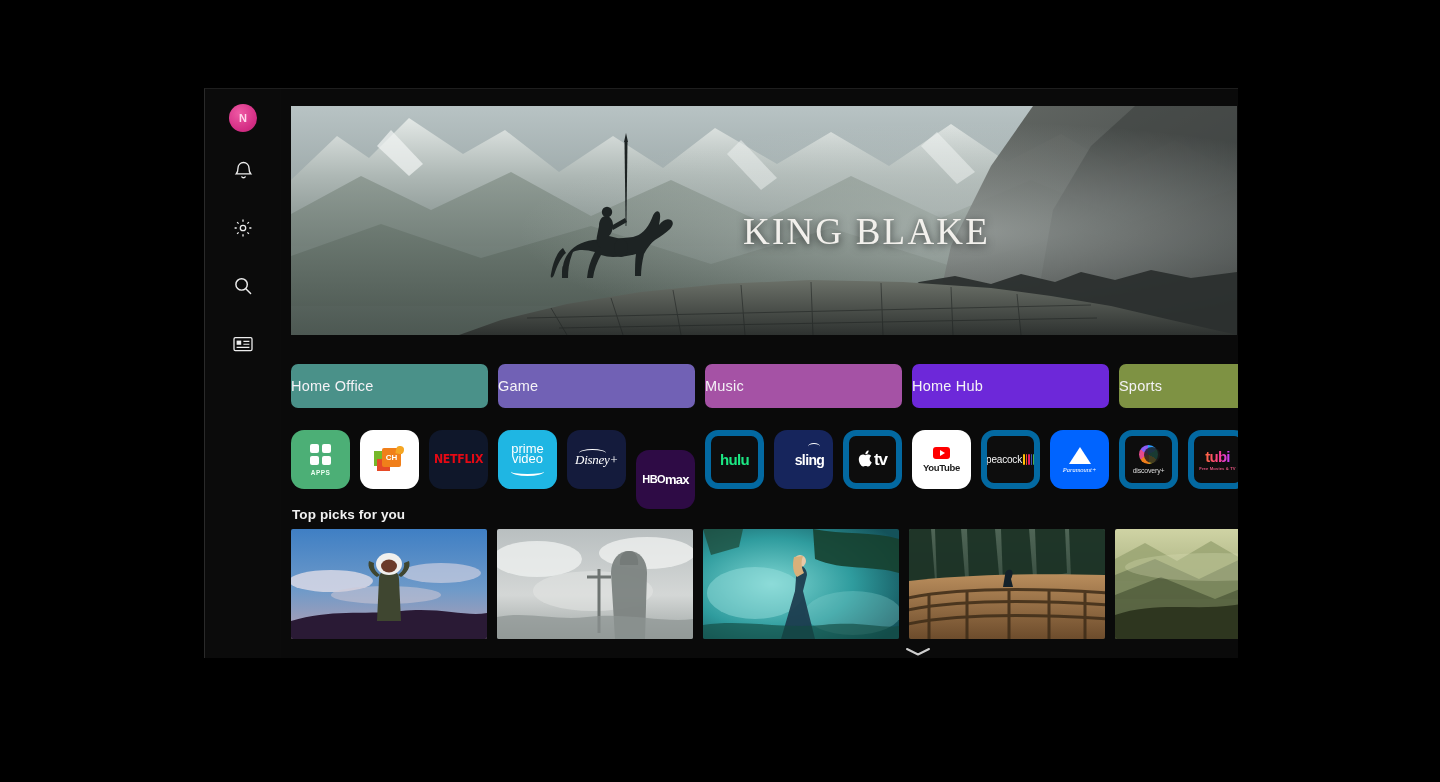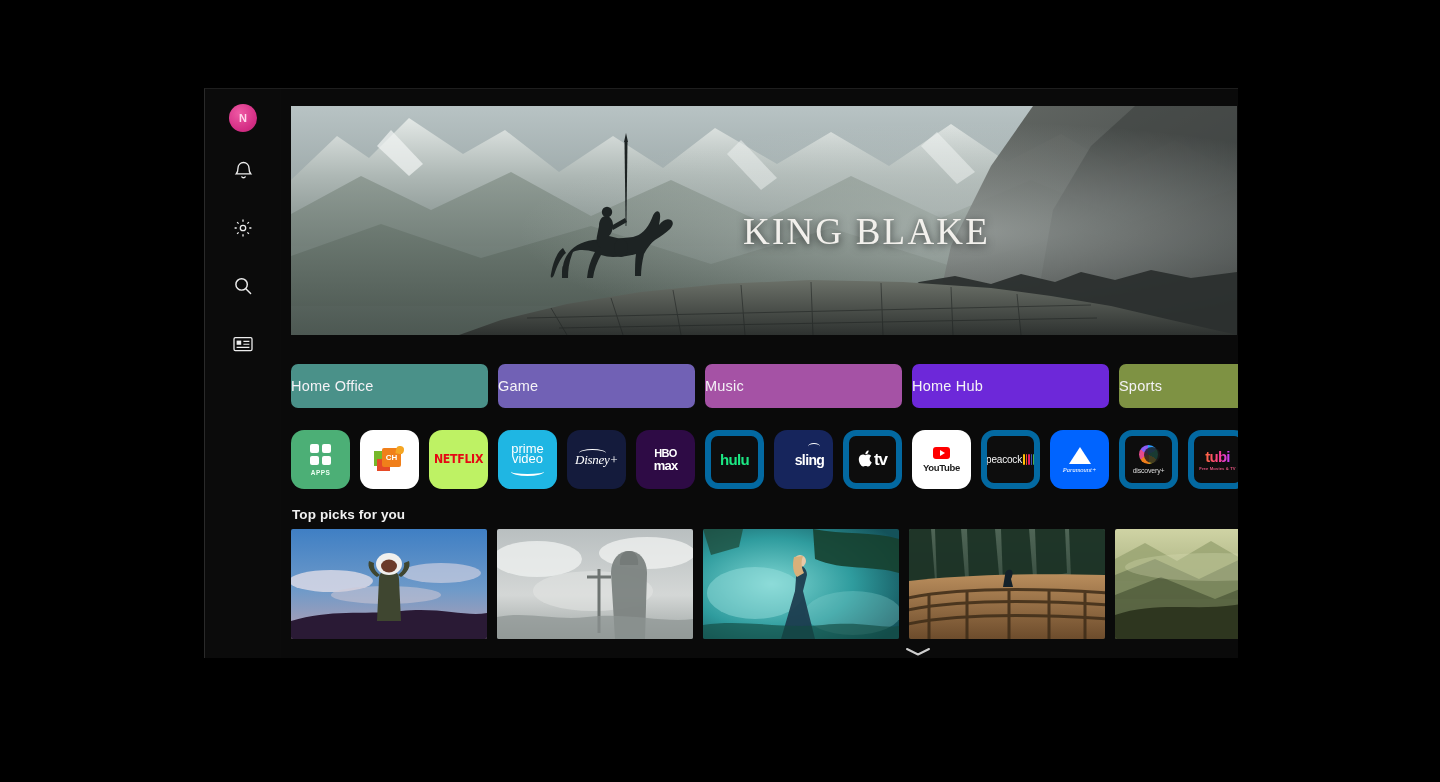--- a/index.html
+++ b/index.html
@@ -120,39 +120,39 @@
   .app-ch { background: #fff; }
   .ch-mark { position: relative; width: 31px; height: 28px; }
   .ch-mark .s1 { position: absolute; left: 0; top: 5px; width: 15px; height: 15px; background: #76b82a; }
   .ch-mark .s2 { position: absolute; left: 3px; top: 13px; width: 13px; height: 12px; background: #e64a27; }
   .ch-mark .s3 { position: absolute; left: 8px; top: 2px; width: 19px; height: 19px; background: #f07f1a; border-radius: 2px;
                  display:flex; align-items:center; justify-content:center; color:#fff; font-size:8px; font-weight:bold; }
   .ch-mark .s4 { position: absolute; left: 22px; top: 0px; width: 8px; height: 8px; background: #f5a623;
                  border-radius: 50% 50% 50% 0; transform: rotate(10deg); }
 
   
-  .app-netflix { background: #bef264; }
+  .app-netflix { background: #0f172a; }
   .netflix-word { color: #e50914; font-size: 11px; font-weight: bold; letter-spacing: -.3px;
                   font-family: "DejaVu Sans", sans-serif; transform: scaleY(1.12); }
 
   
   .app-prime { background: #1fb6e3; flex-direction: column; }
   .prime-word { color: #fff; font-size: 13px; font-weight: normal; line-height: 10.5px; text-align: center; }
   .prime-smile { width: 33px; height: 9px; margin-top: 2px;
                  border-bottom: 2.6px solid #fff; border-radius: 0 0 50% 50%; }
 
   
   .app-disney { background: #141b3c; text-align: right; }
   .disney-word { color: #fff; font-size: 13px; font-family: "Liberation Serif", serif; font-style: italic;
                  letter-spacing: -.3px; position: relative; }
   .disney-word::after { content: ""; position: absolute; left: 4px; right: 12px; top: -3px; height: 7px;
                         border-top: 1.4px solid #fff; border-radius: 50%; }
 
   
-  .app-hbo { background: #2e0b45; flex-direction: column; }
+  .app-hbo { background: #2e0b45; flex-direction: row; margin-top: 20px; }
   .hbo-l1 { color: #fff; font-size: 11px; font-weight: bold; letter-spacing: -.6px; line-height: 11px; }
   .hbo-l2 { color: #ffffff; font-size: 13px; font-weight: bold; letter-spacing: -.8px; line-height: 13px; }
 
   
   .hulu-word { color: #1ce783; font-size: 15px; font-weight: bold; letter-spacing: -.7px; }
 
   
   .app-sling { background: #16255c; position: relative; padding-left: 12px; }
   .sling-word { color: #fff; font-size: 14px; font-weight: bold; letter-spacing: -.6px; }
   .sling-arc { position: absolute; top: 13px; left: 34px; width: 12px; height: 7px;

